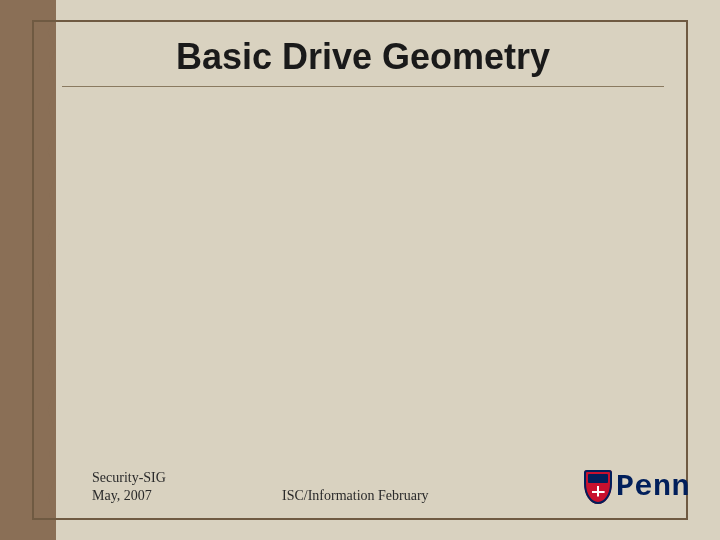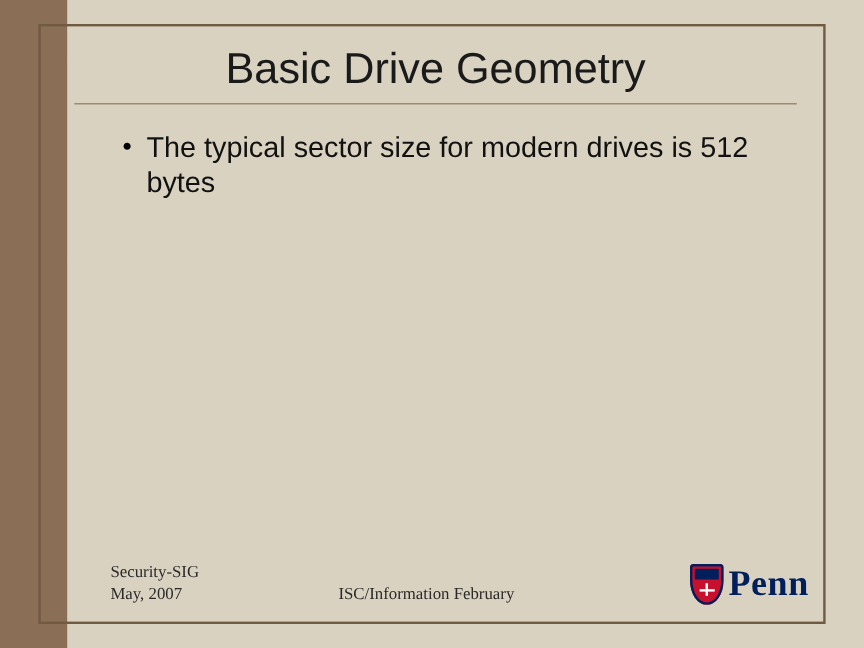--- a/index.html
+++ b/index.html
@@ -39,21 +39,21 @@
     background: transparent;
   }
   .slide {
     position: absolute;
     left: 0; top: 0;
     width: 720px; height: 540px;
     padding: 28px 46px 0 92px;
   }
   .title {
     font-size: 36px;
-    font-weight: 400;
+    font-weight: 700;
     color: #1a1a1a;
     text-align: center;
     margin: 8px 0 6px -40px;
     font-family: Arial, sans-serif;
   }
   .rule {
     border: none;
     border-top: 1px solid #8a7a60;
     margin: 8px 10px 22px -30px;
   }
@@ -74,21 +74,21 @@
     content: "•";
     position: absolute;
     left: 0;
     top: 0;
     font-size: 22px;
     color: #000;
   }
   .footer {
     position: absolute;
     left: 92px;
-    right: 46px;
+    right: 30px;
     bottom: 36px;
     font-size: 14px;
     color: #2a2a2a;
     font-family: "Times New Roman", Times, serif;
     display: flex;
     align-items: flex-end;
     justify-content: flex-end;
   }
   .footer-left { width: 180px; line-height: 1.25; }
   .footer-center { flex: 1; text-align: left; padding-left: 10px;}
@@ -114,38 +114,37 @@
     border-radius: 1px;
   }
   .shield::after{
     content:"";
     position:absolute;
     top:14px; left:5px; right:5px; bottom:5px;
     background: linear-gradient(#fff,#fff) center/2px 70% no-repeat,
                 linear-gradient(#fff,#fff) center/70% 2px no-repeat;
   }
   .penn-word {
-    font-family: Liberation Serif, serif;
+    font-family: Liberation Mono, monospace;
     font-size: 30px;
     font-weight: 600;
     color: #011f5b;
     letter-spacing: 0.5px;
   }
 </style>
 </head>
 <body>
 
 <div class="edge"></div>
 <div class="outer-border"></div>
 
 <div class="slide">
   <h1 class="title">Basic Drive Geometry</h1>
   <hr class="rule">
   <ul class="bullets">
-    <li>The typical sector size for modern drives is 512 bytes</li>
   </ul>
 
   <div class="footer">
     <div class="footer-left">
       <div>Security-SIG</div>
       <div>May, 2007</div>
     </div>
     <div class="footer-center">ISC/Information February</div>
     <div class="footer-right">
       <div class="logo">

